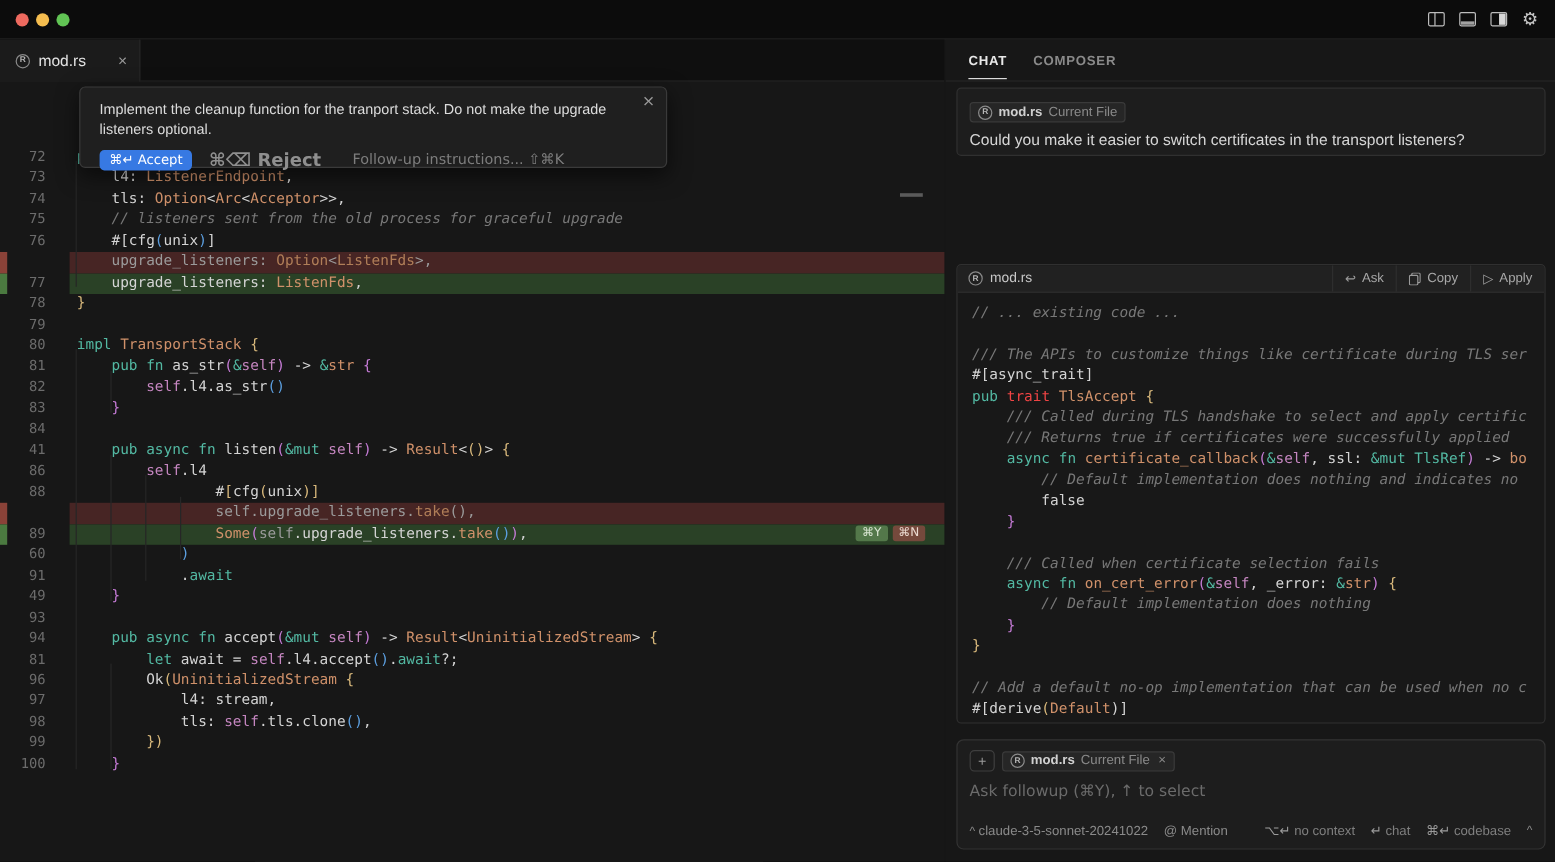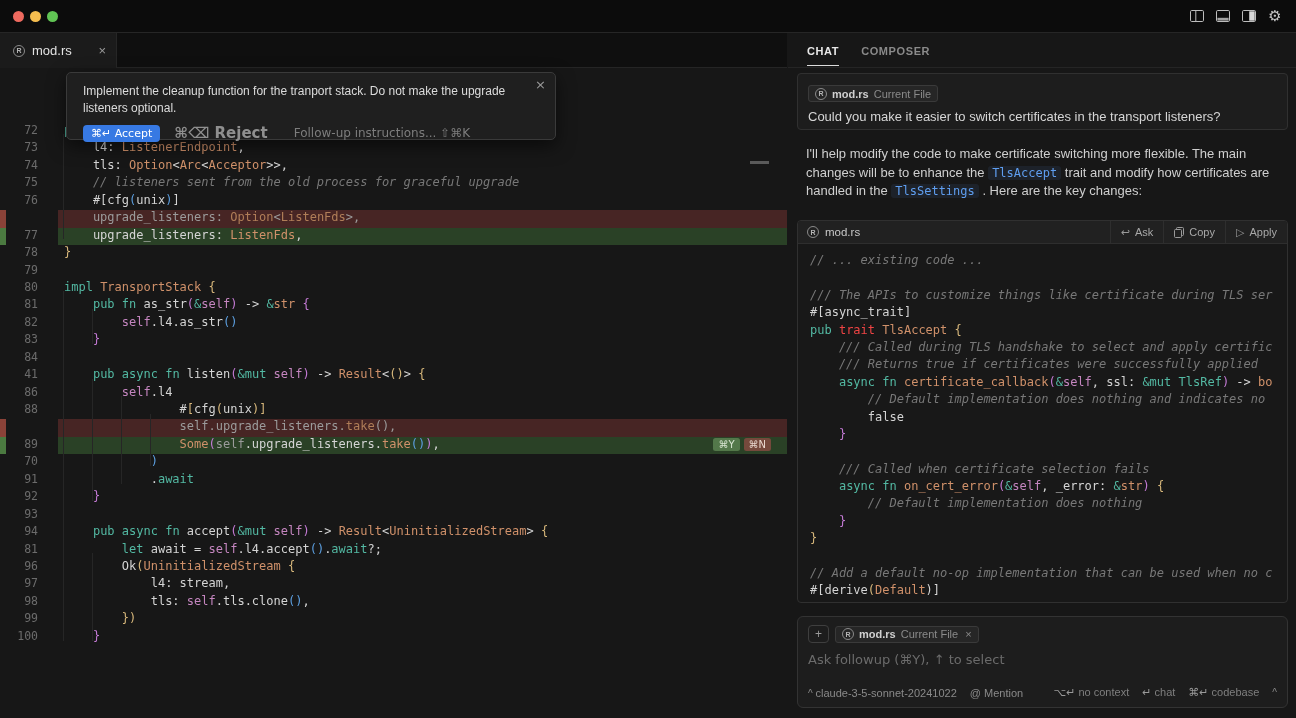--- a/index.html
+++ b/index.html
@@ -244,29 +244,29 @@
         </div>
         <div class="row add">
           <span class="num">89</span>
           <span class="code"><span style="color:#d4d4d4">                </span><span style="color:#d0916a">Some</span><span style="color:#c57bd6">(</span><span style="color:#9b9b9b">self</span><span style="color:#d4d4d4">.upgrade_listeners.</span><span style="color:#d0916a">take</span><span style="color:#5c9fe0">()</span><span style="color:#c57bd6">)</span><span style="color:#d4d4d4">,</span></span>
           <span class="hunk-badges">
             <span class="hb y sym">⌘Y</span>
             <span class="hb n sym">⌘N</span>
           </span>
         </div>
         <div class="row">
-          <span class="num">70</span>
+          <span class="num">60</span>
           <span class="code"><span style="color:#5c9fe0">            )</span></span>
         </div>
         <div class="row">
           <span class="num">91</span>
           <span class="code"><span style="color:#d4d4d4">            .</span><span style="color:#53b9a3">await</span></span>
         </div>
         <div class="row">
-          <span class="num">92</span>
+          <span class="num">49</span>
           <span class="code"><span style="color:#c57bd6">    }</span></span>
         </div>
         <div class="row">
           <span class="num">93</span>
           <span class="code"></span>
         </div>
         <div class="row">
           <span class="num">94</span>
           <span class="code"><span style="color:#d4d4d4">    </span><span style="color:#53b9a3">pub</span><span style="color:#d4d4d4"> </span><span style="color:#53b9a3">async</span><span style="color:#d4d4d4"> </span><span style="color:#53b9a3">fn</span><span style="color:#d4d4d4"> accept</span><span style="color:#c57bd6">(</span><span style="color:#53b9a3">&amp;mut</span><span style="color:#c586c0"> self</span><span style="color:#c57bd6">)</span><span style="color:#d4d4d4"> -&gt; </span><span style="color:#d0916a">Result</span><span style="color:#d4d4d4">&lt;</span><span style="color:#d0916a">UninitializedStream</span><span style="color:#d4d4d4">&gt;</span><span style="color:#d9b97c"> {</span></span>
         </div>
@@ -306,21 +306,20 @@
 
     <div class="user-card">
       <div class="chip">
         <span class="rust"></span>
         <b>mod.rs</b>
         <span class="meta">Current File</span>
       </div>
       <div class="user-text">Could you make it easier to switch certificates in the transport listeners?</div>
     </div>
 
-    <p class="assistant" id="assistant-text">I'll help modify the code to make certificate switching more flexible. The main changes will be to enhance the <code>TlsAccept</code> trait and modify how certificates are handled in the <code>TlsSettings</code> . Here are the key changes:</p>
 
     <div class="codeblock">
       <div class="cb-header">
         <span class="rust"></span>
         <span>mod.rs</span>
         <div class="cb-actions" id="cb-actions">
             <span class="cb-btn">
               <span class="ai">↩</span>
               <span>Ask</span>
             </span>

